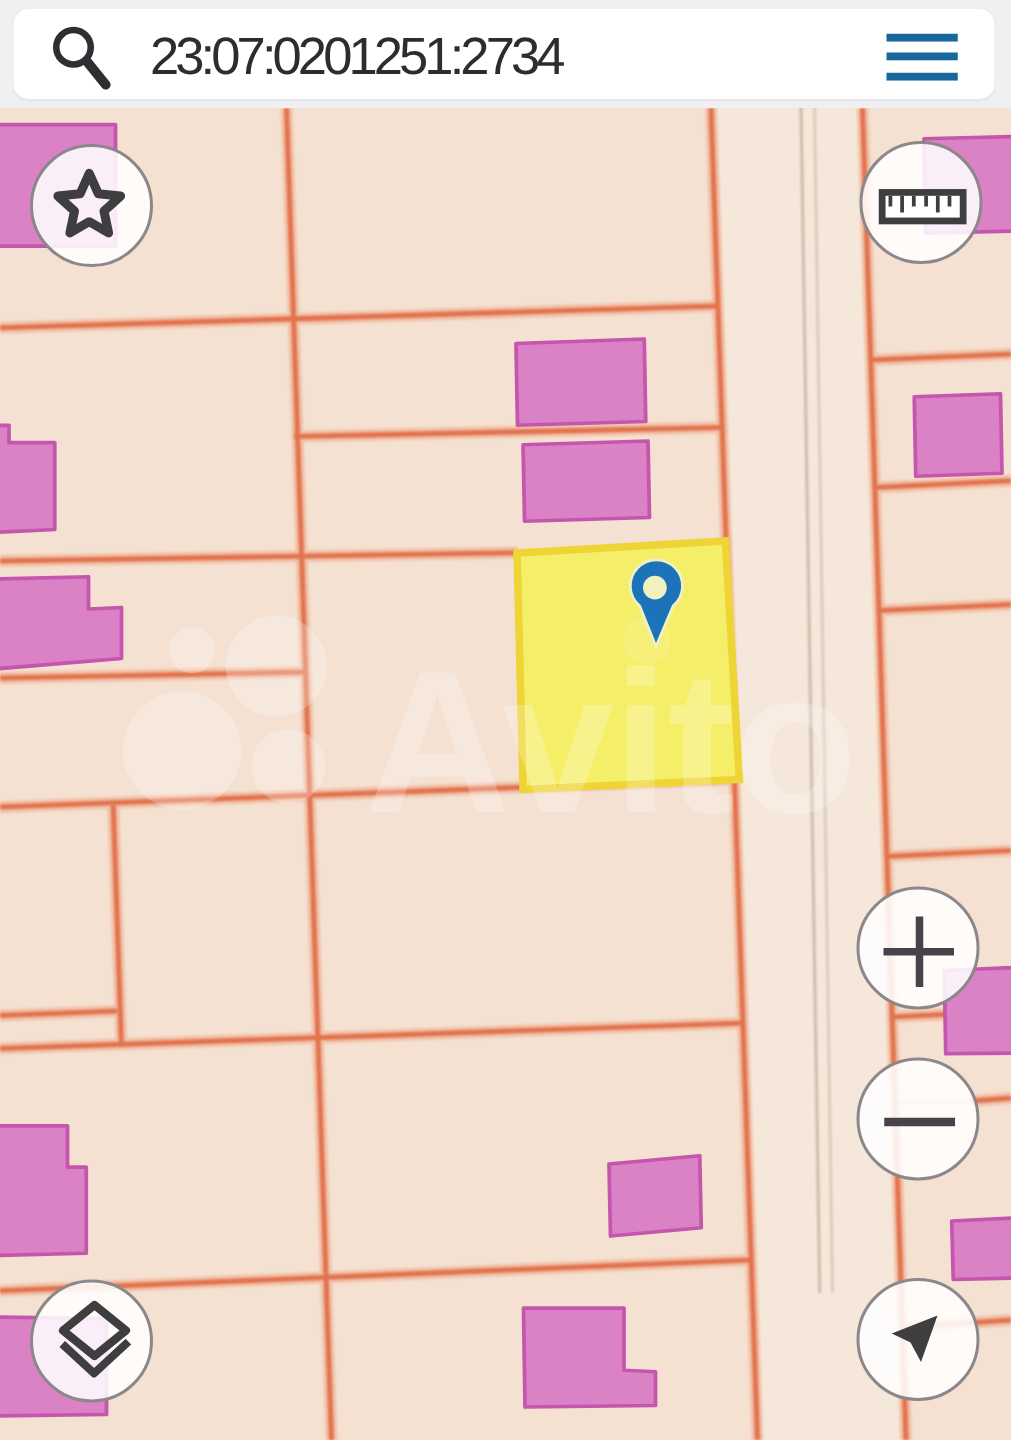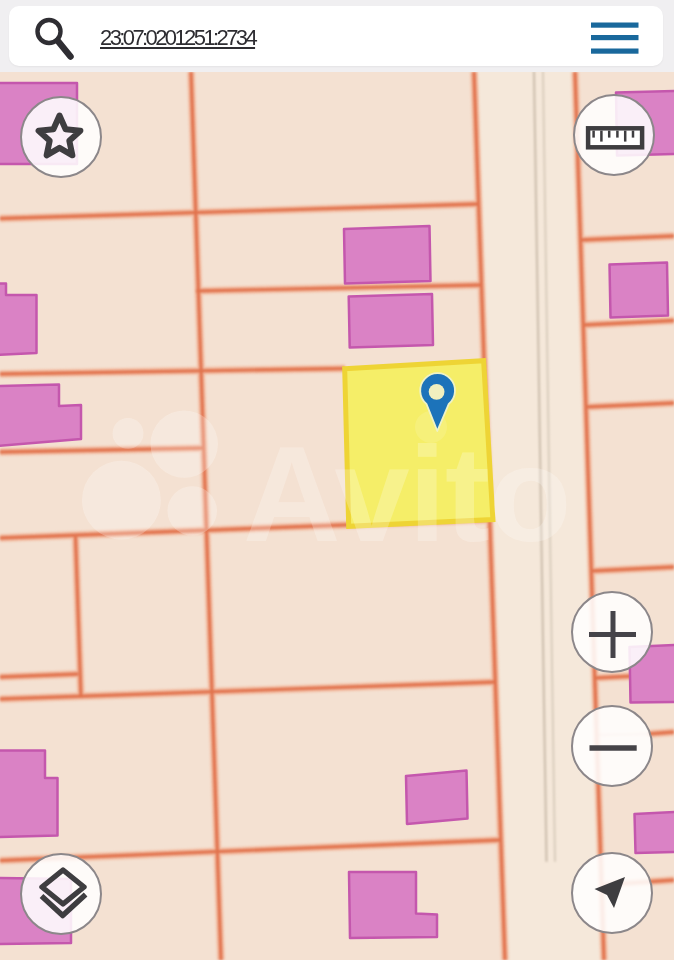--- a/index.html
+++ b/index.html
@@ -141,21 +141,21 @@
 <div style="position:absolute;left:0;top:0;width:674px;height:72px;background:#f0eff1;">
 
   <div style="position:absolute;left:9px;top:6px;width:654px;height:60px;background:#ffffff;border-radius:10px;box-shadow:0 1px 2px rgba(0,0,0,0.05);"></div>
 
   <svg width="90" height="72" viewBox="0 0 90 72" style="position:absolute;left:0;top:0;">
     <circle cx="49" cy="31.5" r="11.5" fill="none" stroke="#2f2e33" stroke-width="4.4"></circle>
     <line x1="57.7" y1="40.7" x2="70.5" y2="56.5" stroke="#2f2e33" stroke-width="6.5" stroke-linecap="round"></line>
   </svg>
 
   <div style="position:absolute;left:100px;top:2px;height:72px;display:flex;align-items:center;
-              font-size:22px;letter-spacing:-2.6px;color:#2d2c31;text-decoration:underline;">23:07:0201251:2734</div>
+              font-size:35px;letter-spacing:-2.6px;color:#2d2c31;">23:07:0201251:2734</div>
 
   <svg width="60" height="72" viewBox="0 0 60 72" style="position:absolute;left:585px;top:0;">
     <rect x="6" y="22.5" width="47.5" height="5.2" fill="#19689c"></rect>
     <rect x="6" y="35" width="47.5" height="5.2" fill="#19689c"></rect>
     <rect x="6" y="48.5" width="47.5" height="5.2" fill="#19689c"></rect>
   </svg>
 </div>
 
 <div class="btn" style="left:20px;top:96px;">
   <svg width="78" height="78" viewBox="0 0 78 78">

